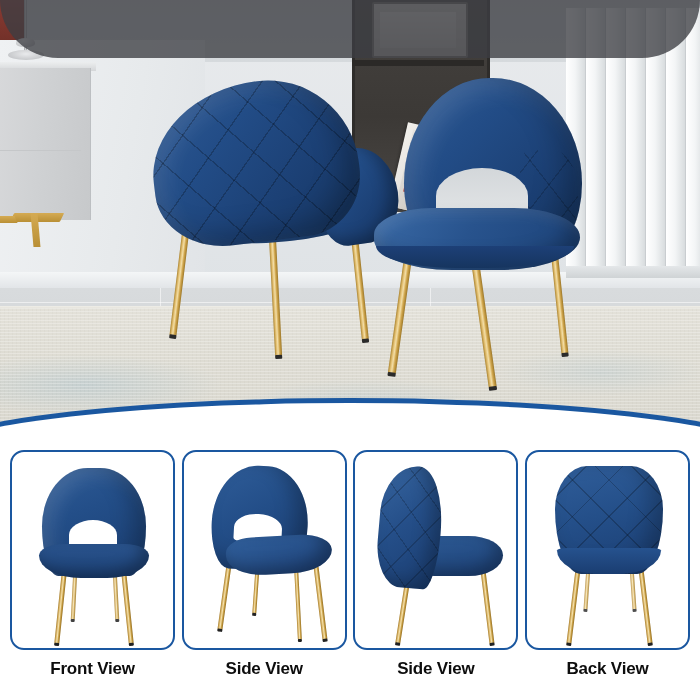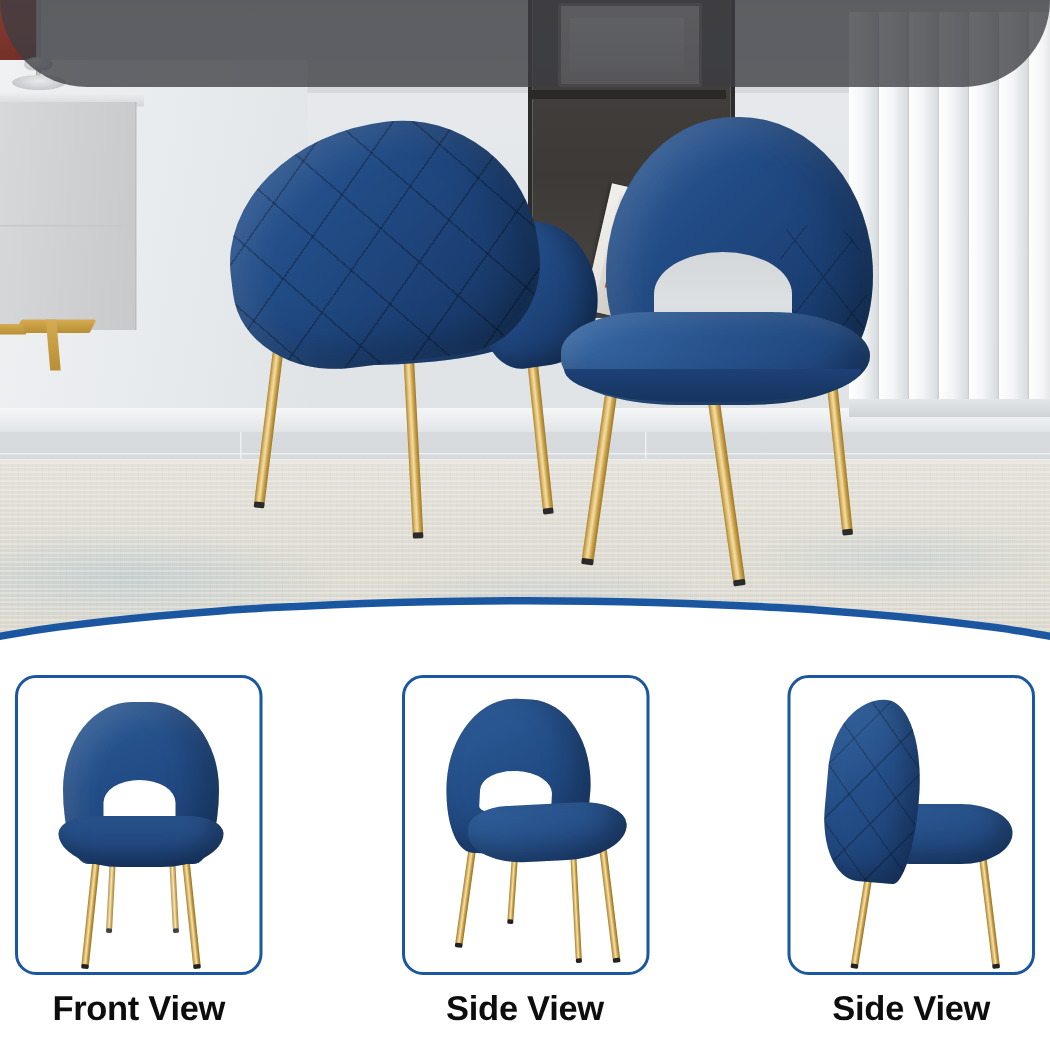--- a/index.html
+++ b/index.html
@@ -146,21 +146,21 @@
         border-radius:50% 50% 0 0/60px 60px 0 0;background:#1a57a0;}
   .arc-white{position:absolute;left:-90px;top:5px;width:880px;height:300px;
         border-radius:50% 50% 0 0/60px 60px 0 0;background:#ffffff;}
   .panel-white{position:absolute;left:0;top:60px;width:700px;height:242px;background:#fff;}
 
   .cards{position:absolute;left:0;top:450px;width:700px;height:250px;
          display:flex;justify-content:space-between;padding:0 10px;box-sizing:border-box;}
   .card-wrap{width:165px;display:flex;flex-direction:column;align-items:center;}
   .card{width:165px;height:200px;box-sizing:border-box;
         border:2px solid #1a57a0;border-radius:14px;background:#fff;position:relative;overflow:hidden;}
-  .card-label{margin-top:9px;font-size:23px;font-weight:bold;color:#0d0d0d;
+  .card-label{margin-top:9px;font-size:17px;font-weight:bold;color:#0d0d0d;
         letter-spacing:-.2px;white-space:nowrap;}
 
   
   .mini{position:absolute;left:0;top:0;width:100%;height:100%;}
   .mleg{position:absolute;background:linear-gradient(90deg,#a87f2c 0%,#e2c078 30%,#f4e2ad 48%,#c89e44 72%,#946f22 100%);border-radius:1px;}
   .mleg::after{content:"";position:absolute;left:0;bottom:-2px;width:100%;height:3px;background:#222;border-radius:1px;}
 
   
   .f-back{position:absolute;left:30px;top:16px;width:104px;height:108px;
         border-radius:44% 44% 16% 16%/54% 54% 46% 46%;
@@ -359,17 +359,32 @@
           <div class="mleg s2-l1"></div>
           <div class="mleg s2-l2"></div>
           <div class="s2-seat"></div>
           <div class="s2-back"></div>
           <div class="s2-quilt"></div>
         </div>
       </div>
       <div class="card-label">Side View</div>
     </div>
 
+    <div class="card-wrap">
+      <div class="card">
+        <div class="mini">
+          <div class="mleg b-l3"></div>
+          <div class="mleg b-l4"></div>
+          <div class="mleg b-l1"></div>
+          <div class="mleg b-l2"></div>
+          <div class="b-seat"></div>
+          <div class="b-back"></div>
+          <div class="b-quilt"></div>
+          <div class="b-apron"></div>
+        </div>
+      </div>
+      <div class="card-label">Back View</div>
+    </div>
   </div>
 
   <div class="banner"></div>
 
 </div>
 
 </body></html>

